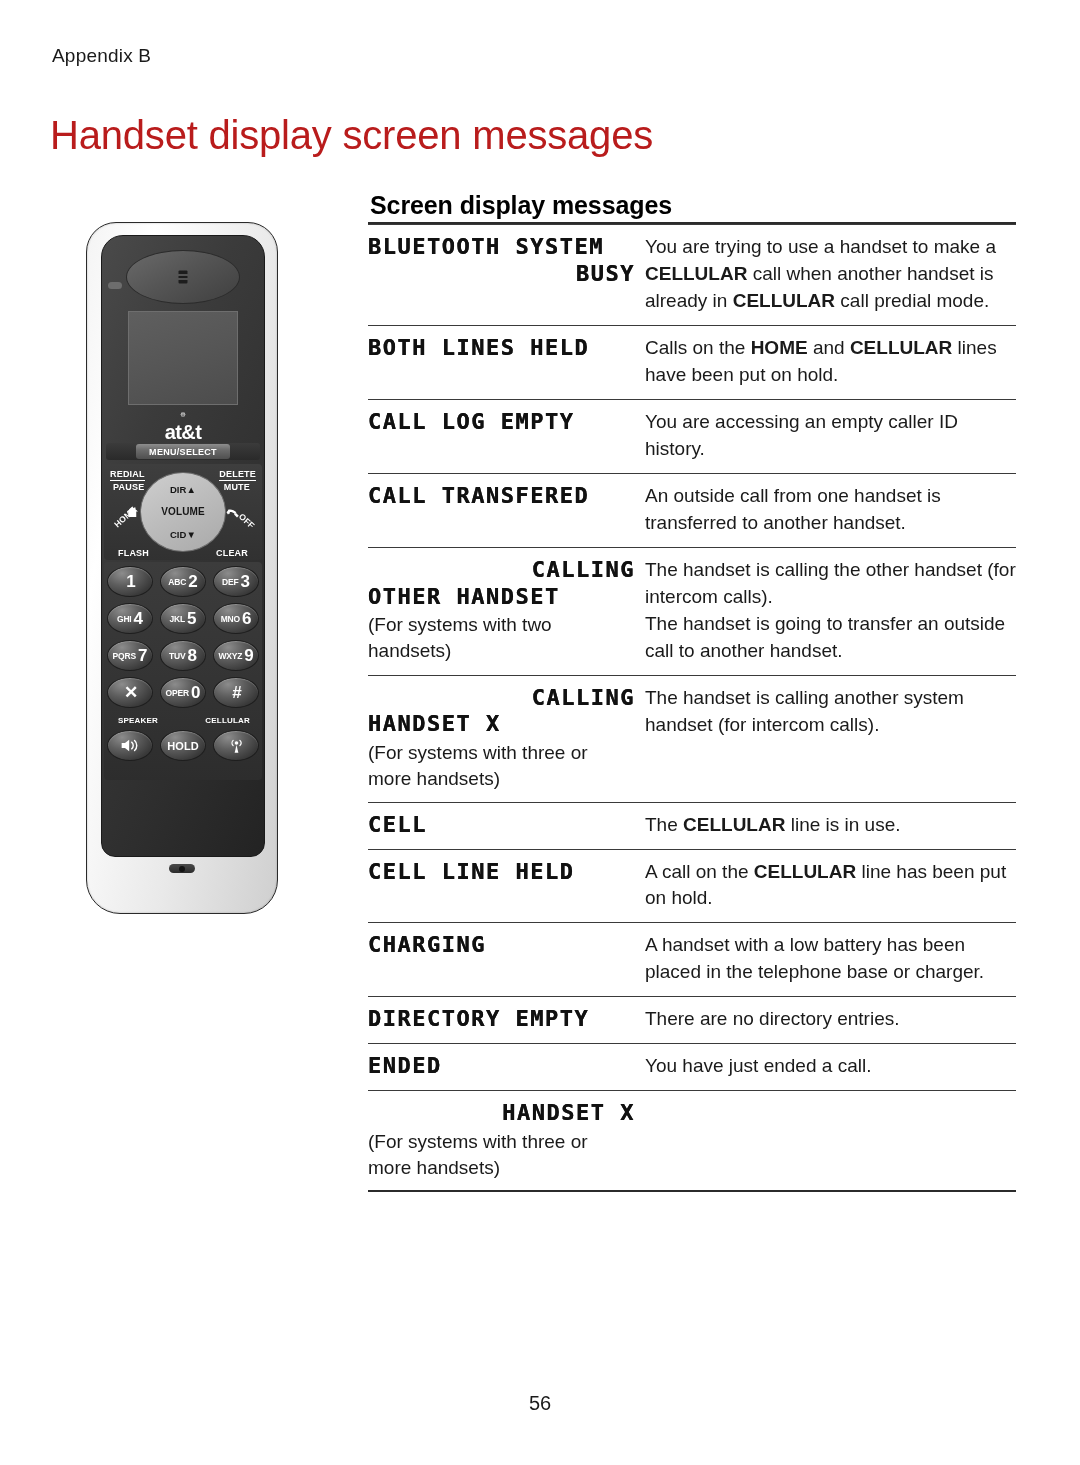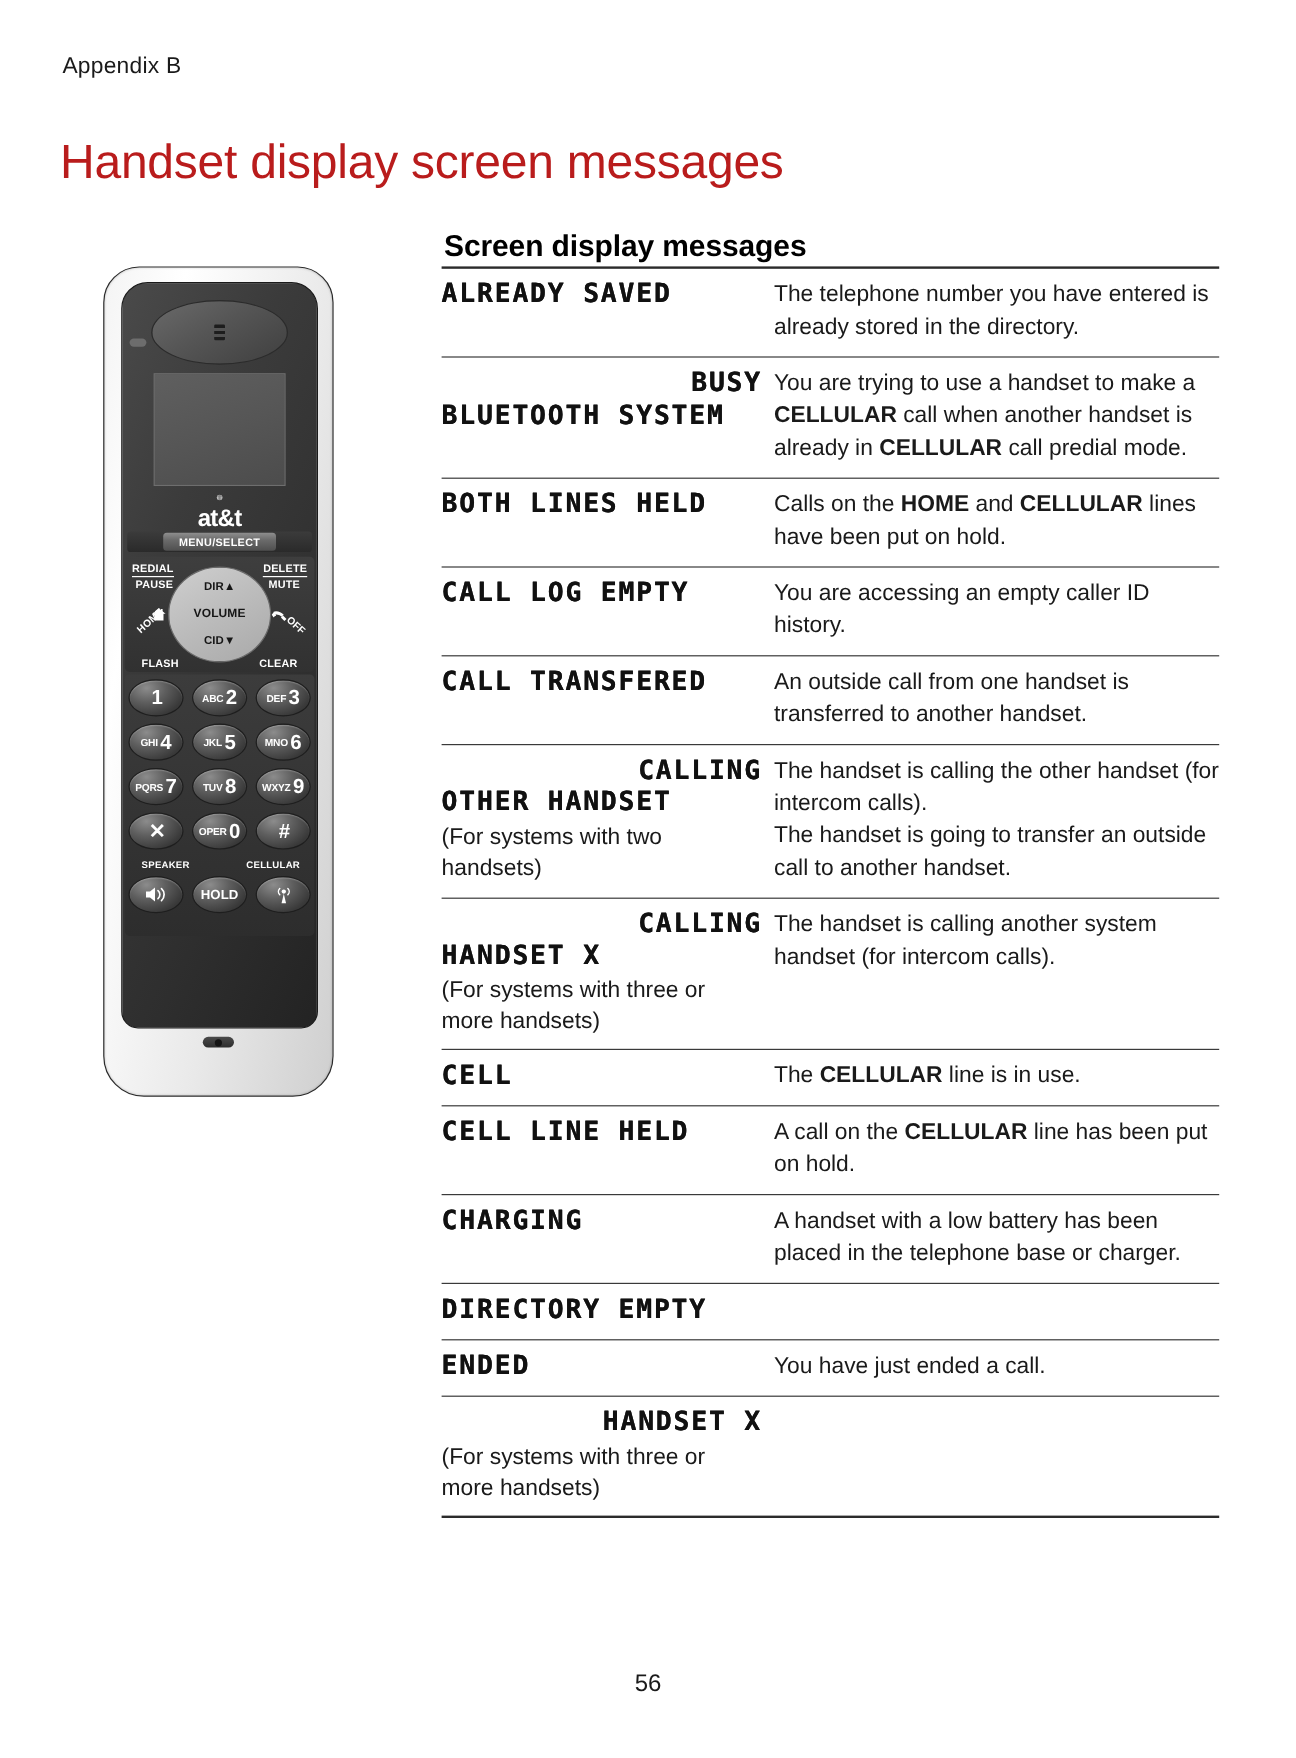--- a/index.html
+++ b/index.html
@@ -330,31 +330,25 @@
 
       </div>
       <div class="hs-mic">
         <div class="hs-mic-dot"></div>
       </div>
     </div>
   </div>
 
   <div class="msg-table" id="msg-table">
       <div class="rule"></div>
-      <div class="row">
-        <div class="cell-msg">
-          <div class="lcdtext">ALREADY SAVED</div>
-        </div>
-        <div class="cell-desc desc">The telephone number you have entered is already stored in the directory.</div>
-      </div>
-      <div class="rule thin"></div>
-      <div class="row">
-        <div class="cell-msg">
+      <div class="rule thin"></div>
+      <div class="row">
+        <div class="cell-msg">
+          <div class="lcdtext">BLUETOOTH SYSTEM</div>
           <div class="lcdtext" style="text-align: right;">BUSY</div>
-          <div class="lcdtext">BLUETOOTH SYSTEM</div>
         </div>
         <div class="cell-desc desc">You are trying to use a handset to make a <b>CELLULAR</b> call when another handset is already in <b>CELLULAR</b> call predial mode.</div>
       </div>
       <div class="rule thin"></div>
       <div class="row">
         <div class="cell-msg">
           <div class="lcdtext">BOTH LINES HELD</div>
         </div>
         <div class="cell-desc desc">Calls on the <b>HOME</b> and <b>CELLULAR</b> lines have been put on hold.</div>
       </div>
@@ -409,20 +403,21 @@
         <div class="cell-msg">
           <div class="lcdtext">CHARGING</div>
         </div>
         <div class="cell-desc desc">A handset with a low battery has been placed in the telephone base or charger.</div>
       </div>
       <div class="rule thin"></div>
       <div class="row">
         <div class="cell-msg">
           <div class="lcdtext">DIRECTORY EMPTY</div>
         </div>
+        <div class="cell-desc desc">There are no directory entries.</div>
       </div>
       <div class="rule thin"></div>
       <div class="row">
         <div class="cell-msg">
           <div class="lcdtext">ENDED</div>
         </div>
         <div class="cell-desc desc">You have just ended a call.</div>
       </div>
       <div class="rule thin"></div>
       <div class="row">

